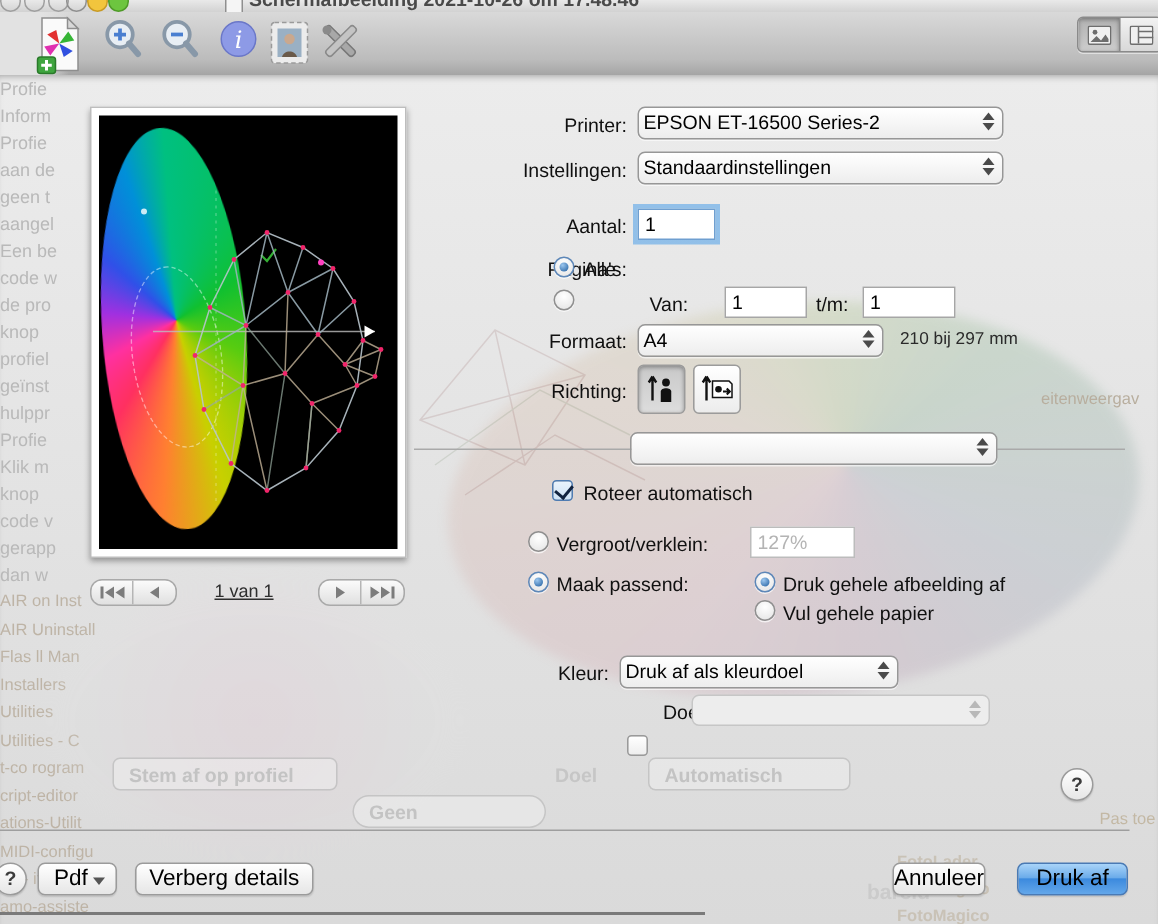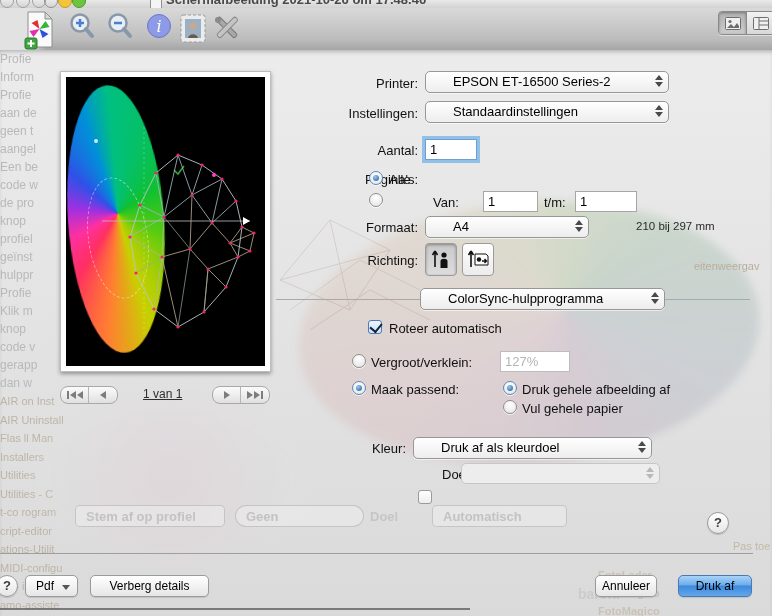--- a/index.html
+++ b/index.html
@@ -54,21 +54,21 @@
   .segnav .cell{width:27px;display:flex;align-items:center;justify-content:center;gap:1px;}
   .segnav .cell + .cell{border-left:1px solid #b5b5b5;}
   .tri-l{width:0;height:0;border-top:4px solid transparent;border-bottom:4px solid transparent;border-right:6px solid #7c7c7c;}
   .tri-r{width:0;height:0;border-top:4px solid transparent;border-bottom:4px solid transparent;border-left:6px solid #7c7c7c;}
   .navbar{width:2px;height:8px;background:#7c7c7c;}
   
   .lbl{position:absolute;font-size:13px;color:#101010;white-space:nowrap;}
   .lbl-r{text-align:right;}
   .popup{position:absolute;height:22px;border:1px solid #979797;border-radius:5px;box-sizing:border-box;
     background:linear-gradient(#ffffff,#ededed);box-shadow:0 1px 0 rgba(255,255,255,.6);
-    font-size:13px;line-height:20px;color:#000;padding-left:27px;white-space:nowrap;overflow:hidden;}
+    font-size:13px;line-height:20px;color:#000;padding-left:3px;white-space:nowrap;overflow:hidden;}
   .popup .arrows{position:absolute;right:5px;top:3px;display:flex;flex-direction:column;gap:2px;}
   .popup .arrows .up{width:0;height:0;border-left:4px solid transparent;border-right:4px solid transparent;border-bottom:5px solid #4a4a4a;}
   .popup .arrows .dn{width:0;height:0;border-left:4px solid transparent;border-right:4px solid transparent;border-top:5px solid #4a4a4a;}
   .popup.disabled{background:#ededed;border-color:#c6c6c6;color:#bdbdbd;box-shadow:none;}
   .popup.disabled .arrows .up{border-bottom-color:#b8b8b8;}
   .popup.disabled .arrows .dn{border-top-color:#b8b8b8;}
   .field{position:absolute;height:21px;background:#fff;border:1px solid #a6a6a6;box-sizing:border-box;
     font-size:13px;line-height:19px;padding-left:4px;color:#000;}
   .field.focused{box-shadow:0 0 0 3px rgba(116,177,232,.75);border-color:#6f9fd0;}
   .field.dim{color:#b4b4b4;border-color:#bcbcbc;}
@@ -78,21 +78,21 @@
   .radio.sel::after{content:"";position:absolute;left:3px;top:3px;width:6px;height:6px;border-radius:50%;
     background:radial-gradient(circle at 35% 30%,#9cc7ef,#1f5d9e);}
   .checkbox{position:absolute;width:14px;height:14px;border-radius:3px;border:1px solid #9a9a9a;box-sizing:border-box;
     background:linear-gradient(#ffffff,#eeeeee);}
   .checkbox.checked{border-color:#4f7cb2;background:linear-gradient(#eaf3fc,#cfe3f6);}
   .checkbox.checked::after{content:"";position:absolute;left:3px;top:0px;width:6px;height:9px;
     border-right:2.5px solid #12233f;border-bottom:2.5px solid #12233f;transform:rotate(40deg);}
   .sep{position:absolute;height:1px;background:#a9a9a9;}
   .btn{position:absolute;height:22px;border:1px solid #9b9b9b;border-radius:5px;box-sizing:border-box;
     background:linear-gradient(#ffffff,#e6e6e6);box-shadow:0 1px 1px rgba(0,0,0,.12);
-    font-size:12px;line-height:20px;text-align:center;color:#000;}
+    font-size:15px;line-height:20px;text-align:center;color:#000;}
   .btn.primary{background:linear-gradient(#a9d4f9 0%,#6cacea 45%,#3c8ade 50%,#63a7ea 100%);border-color:#4a7ab4;}
   .help-btn{position:absolute;width:22px;height:22px;border-radius:50%;border:1px solid #9b9b9b;box-sizing:border-box;
     background:linear-gradient(#ffffff,#e6e6e6);box-shadow:0 1px 1px rgba(0,0,0,.15);
     font-size:13px;font-weight:bold;color:#3c3c3c;text-align:center;line-height:20px;}
   .pdf-tri{position:absolute;right:7px;top:9px;width:0;height:0;border-left:4px solid transparent;border-right:4px solid transparent;border-top:5px solid #555;}
   .orient-btn{position:absolute;width:32px;height:33px;border:1px solid #9b9b9b;border-radius:4px;box-sizing:border-box;
     background:linear-gradient(#ffffff,#ececec);display:flex;align-items:center;justify-content:center;}
   .orient-btn.sel{background:linear-gradient(#c9c9c9,#dddddd);box-shadow:inset 0 1px 3px rgba(0,0,0,.35);}
 </style>
 </head>
@@ -229,21 +229,21 @@
         <div>cript-editor</div>
         <div>ations-Utilit</div>
         <div>MIDI-configu</div>
         <div>oth- itwisse</div>
         <div>amo-assiste</div>
         <div>in are Up</div>
       </div>
     <div class="ghost-popup" style="left:75px;top:455px;width:150px;">
       <span>Stem af op profiel</span>
     </div>
-    <div class="ghost-popup" style="left:235px;top:455px;width:129px;border-radius:11px;">
+    <div class="ghost-popup" style="left:235px;top:480px;width:129px;border-radius:11px;">
       <span>Geen</span>
     </div>
     <div class="bg-frag" style="left:370px;top:459px;font-size:13px;font-weight:bold;color:#c6c6c6;">Doel</div>
     <div class="ghost-popup" style="left:432px;top:455px;width:135px;">
       <span>Automatisch</span>
     </div>
     <div class="bg-frag" style="left:733px;top:490px;font-size:11px;color:#c3b8a4;">Pas toe</div>
     <div class="bg-frag" style="left:578px;top:536px;font-size:14px;font-weight:bold;color:#cbcbcb;">bareld</div>
     <div class="bg-frag" style="left:598px;top:516px;width:70px;font-size:11px;line-height:18px;font-weight:bold;color:#c9c2b6;overflow:hidden;">
         <div>FotoLader</div>
@@ -350,42 +350,41 @@
     <div class="field" style="left:575px;top:141px;width:62px;">1</div>
 
     <div class="lbl lbl-r" style="left:280px;top:170px;width:138px;">Formaat:</div>
     <div class="popup" style="left:425px;top:166px;width:164px;">
       <span>A4</span>
       <span class="arrows">
           <i class="up"></i>
           <i class="dn"></i>
         </span>
     </div>
-    <div class="lbl" style="left:600px;top:170px;font-size:11.5px;color:#2a2a2a;margin-left:36px;">210 bij 297 mm</div>
+    <div class="lbl" style="left:600px;top:170px;font-size:11.5px;color:#2a2a2a;">210 bij 297 mm</div>
 
     <div class="lbl lbl-r" style="left:280px;top:203px;width:138px;">Richting:</div>
     <div class="orient-btn sel" style="left:425px;top:193px;">
       <svg width="20" height="24" viewBox="0 0 20 24">
         <path d="M4 3 v16 M4 3 l-2.5 4 M4 3 l2.5 4" stroke="#111" stroke-width="1.6" fill="none"></path>
         <circle cx="13" cy="7" r="2.6" fill="#111"></circle>
         <path d="M9.5 20 v-7 c0-3 7-3 7 0 v7 z" fill="#111"></path>
       </svg>
     </div>
     <div class="orient-btn" style="left:462px;top:193px;">
       <svg width="22" height="24" viewBox="0 0 22 24">
         <path d="M4 3 v16 M4 3 l-2.5 4 M4 3 l2.5 4" stroke="#111" stroke-width="1.6" fill="none"></path>
         <path d="M8 6 h11 l2 2 v9 h-13 z" fill="#fff" stroke="#111"></path>
         <circle cx="12" cy="11.5" r="2.2" fill="#111"></circle>
         <path d="M15 13 h4 M17.5 11 l2 2 -2 2" stroke="#111" stroke-width="1.4" fill="none"></path>
       </svg>
     </div>
 
     <div class="sep" style="left:276px;top:249px;width:474px;"></div>
     <div class="popup" style="left:420px;top:238px;width:245px;">
-      <span>ColorSync-hulpprogramma</span>
       <span class="arrows">
           <i class="up"></i>
           <i class="dn"></i>
         </span>
     </div>
 
     <div class="checkbox checked" style="left:368px;top:270px;"></div>
     <div class="lbl" style="left:389px;top:271px;">Roteer automatisch</div>
 
     <div class="radio" style="left:352px;top:304px;"></div>
@@ -393,21 +392,21 @@
     <div class="field dim" style="left:500px;top:301px;width:70px;">127%</div>
 
     <div class="radio sel" style="left:352px;top:331px;"></div>
     <div class="lbl" style="left:371px;top:332px;">Maak passend:</div>
     <div class="radio sel" style="left:503px;top:331px;"></div>
     <div class="lbl" style="left:522px;top:332px;">Druk gehele afbeelding af</div>
     <div class="radio" style="left:503px;top:350px;"></div>
     <div class="lbl" style="left:522px;top:351px;">Vul gehele papier</div>
 
     <div class="lbl lbl-r" style="left:300px;top:391px;width:106px;">Kleur:</div>
-    <div class="popup" style="left:413px;top:387px;width:239px;">
+    <div class="popup" style="left:413px;top:387px;width:186px;">
       <span>Druk af als kleurdoel</span>
       <span class="arrows">
           <i class="up"></i>
           <i class="dn"></i>
         </span>
     </div>
 
     <div class="lbl" style="left:418px;top:417px;margin-left:24px;">Doel:</div>
     <div class="popup disabled" style="left:461px;top:413px;width:199px;height:21px;">
       <span class="arrows">

